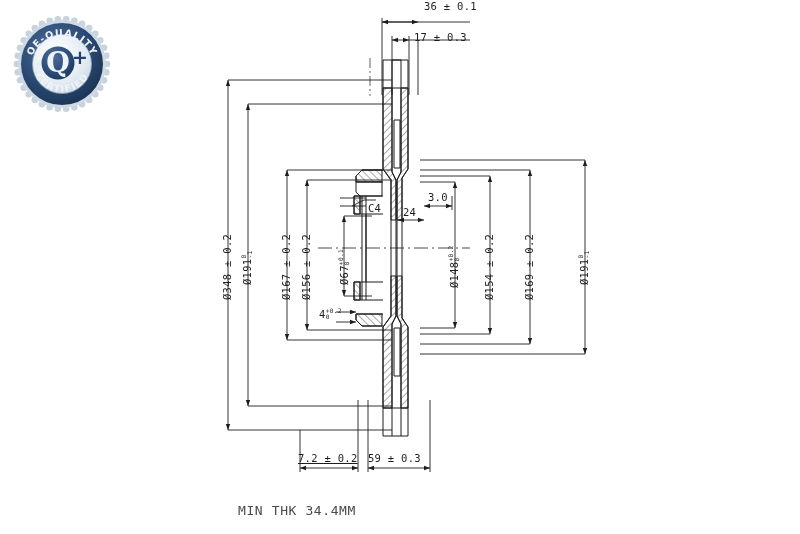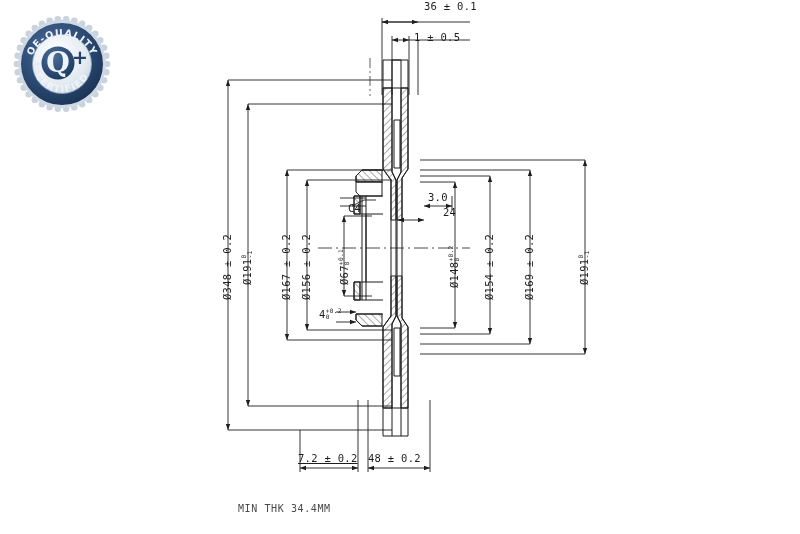--- a/index.html
+++ b/index.html
@@ -11,21 +11,21 @@
     position:relative;
   }
   #stage{position:absolute;left:0;top:0;width:800px;height:534px;}
   svg.drawing{position:absolute;left:0;top:0;width:800px;height:534px;}
 
   .badge{
     position:absolute;left:8px;top:12px;width:108px;height:104px;
   }
   .note{
     position:absolute;left:238px;top:503px;
-    font-size:10px;letter-spacing:.6px;color:#4a4a4a;
+    font-size:13px;letter-spacing:.6px;color:#4a4a4a;
     font-family:"DejaVu Sans Mono","Liberation Mono",monospace;
     white-space:nowrap;
   }
   .dimtxt{
     position:absolute;
     font-size:10.5px;color:#1d1d1d;white-space:nowrap;
     font-family:"DejaVu Sans Mono","Liberation Mono",monospace;
     letter-spacing:.3px;
   }
   .vert{
@@ -333,27 +333,27 @@
         <line x1="383" y1="408" x2="383" y2="436"></line>
         <line x1="392" y1="408" x2="392" y2="436"></line>
         <line x1="401" y1="408" x2="401" y2="436"></line>
         <line x1="408" y1="408" x2="408" y2="436"></line>
         <line x1="383" y1="436" x2="408" y2="436"></line>
       </g>
     </g>
   </svg>
 
   <div class="dimtxt" style="left:424px;top:0;">36 ± 0.1</div>
-  <div class="dimtxt" style="left:414px;top:31px;">1 ± 0.5</div>
+  <div class="dimtxt" style="left:414px;top:31px;">17 ± 0.3</div>
 
   <div class="dimtxt" style="left:298px;top:452px;text-decoration:underline;">7.2 ± 0.2</div>
-  <div class="dimtxt" style="left:368px;top:452px;">48 ± 0.2</div>
-
-  <div class="dimtxt" style="left:348px;top:202px;">C4</div>
-  <div class="dimtxt" style="left:403px;top:206px;margin-left:40px;">24</div>
+  <div class="dimtxt" style="left:368px;top:452px;">59 ± 0.3</div>
+
+  <div class="dimtxt" style="left:368px;top:202px;">C4</div>
+  <div class="dimtxt" style="left:403px;top:206px;">24</div>
   <div class="dimtxt" style="left:428px;top:191px;">3.0</div>
   <div class="dimtxt" style="left:319px;top:308px;">
     <span>4</span><span class="tolstack"><i>+0.2</i><i>0</i></span>
   </div>
 
   <div class="dimtxt vert" style="left:221px;top:300px;">Ø348 ± 0.2</div>
 
   <div class="dimtxt vert" style="left:241px;top:285px;">
     <span>Ø191</span><span class="tolstack"><i>0</i><i>-1</i></span>
   </div>

